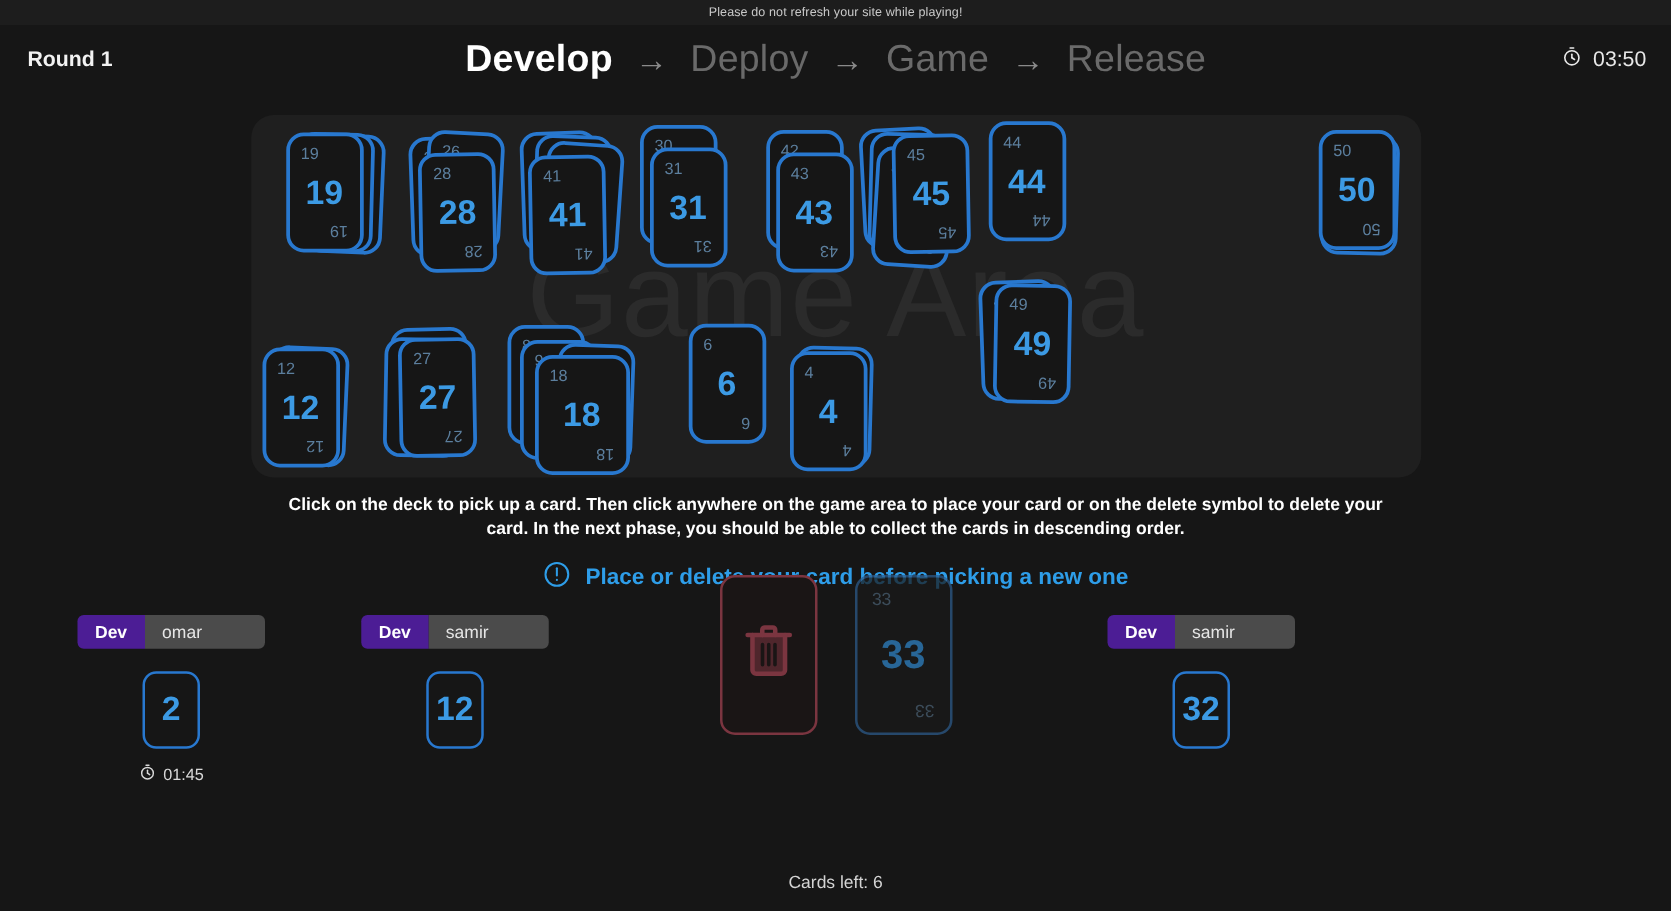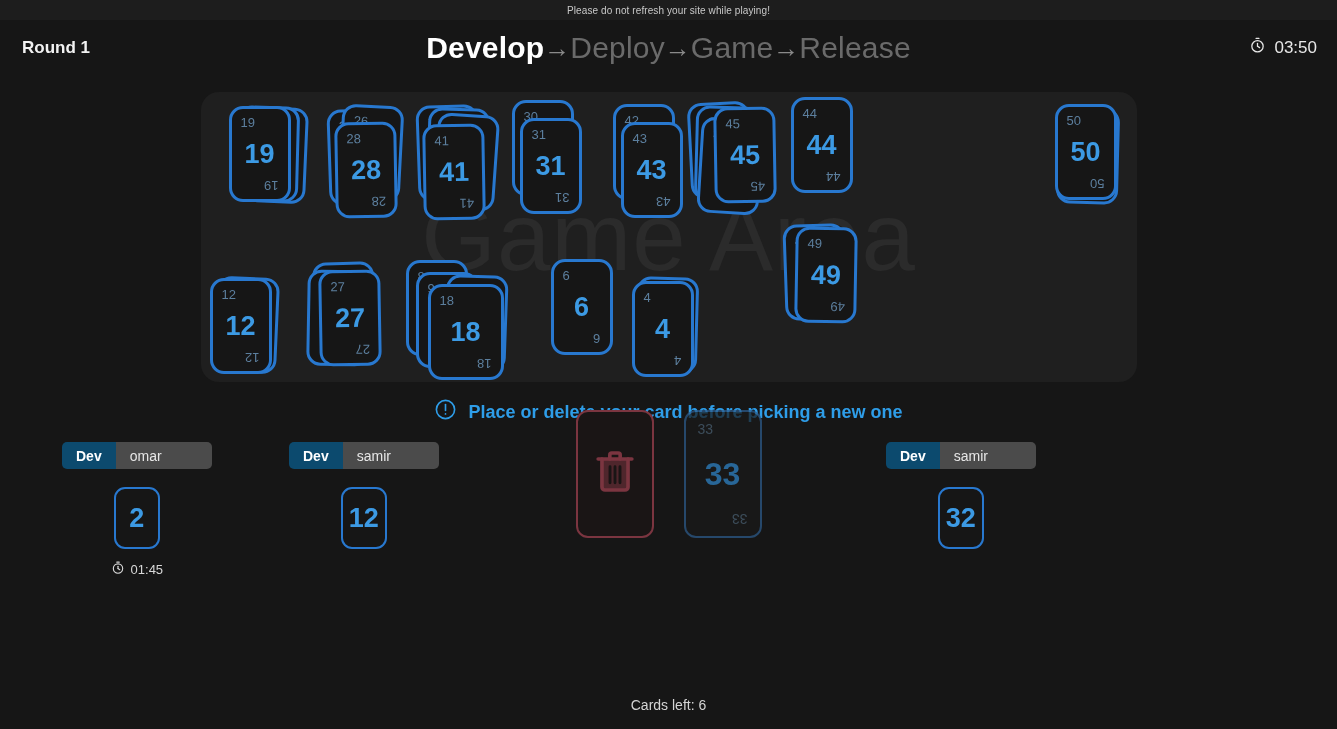--- a/index.html
+++ b/index.html
@@ -34,20 +34,21 @@
     flex: 0 0 auto;
     display: flex; align-items: center;
   }
   .round-label {
     position: absolute; left: 22px; top: 50%; transform: translateY(-50%);
     color: #f2f2f2; font-size: 17px; font-weight: bold;
   }
   .phases {
     width: 100%;
     display: flex; align-items: center; justify-content: center;
+    gap: 18px;
   }
   .phase {
     font-size: 30px;
     color: #6a6a6a;
     letter-spacing: .2px;
     white-space: nowrap;
   }
   .phase.active { color: #ffffff; font-weight: bold; }
   .phase-arrow {
     font-size: 26px; color: #8a8a8a; line-height: 1;
@@ -132,21 +133,21 @@
     top: 0;
     display: flex; flex-direction: column; align-items: center;
   }
   .tagrow { display: flex; align-items: stretch; height: 27px; }
   .role {
     display: flex; align-items: center; justify-content: center;
     padding: 0 14px;
     border-radius: 5px 0 0 5px;
     font-size: 14px; font-weight: bold; color: #ffffff;
   }
-  .role.dev { background: #0c4a6e; }
+  .role.dev { background: #4c1d95; }
   .role.qa  { background: #4aa3e8; }
   .pname {
     display: flex; align-items: center;
     min-width: 96px;
     padding: 0 14px;
     background: #4b4b4b;
     border-radius: 0 5px 5px 0;
     font-size: 14px; color: #e6e6e6;
   }
   .handcard {
@@ -373,20 +374,21 @@
           <span class="corner tl">4</span>
         </div>
         <div class="card" style="left: 431px; top: 189px; width: 62px; height: 96px; z-index: 2; transform: rotate(0deg);">
           <span class="corner tl">4</span>
           <span class="mid">4</span>
           <span class="corner br">4</span>
         </div>
       </div>
   </div>
 
+  <div class="instructions">Click on the deck to pick up a card. Then click anywhere on the game area to place your card or on the delete symbol to delete your card. In the next phase, you should be able to collect the cards in descending order.</div>
 
   <div class="warning">
     <span class="warn-ico">
       <svg width="23" height="23" viewBox="0 0 24 24" fill="none" stroke="#2e9de8" stroke-width="1.7" stroke-linecap="round">
         <circle cx="12" cy="12" r="9.5"></circle>
           <path d="M12 6.8 L12 13"></path>
           <circle cx="12" cy="16.6" r="0.9" fill="#2e9de8" stroke="none"></circle>
       </svg>
     </span>
     <span>Place or delete your card before picking a new one</span>

